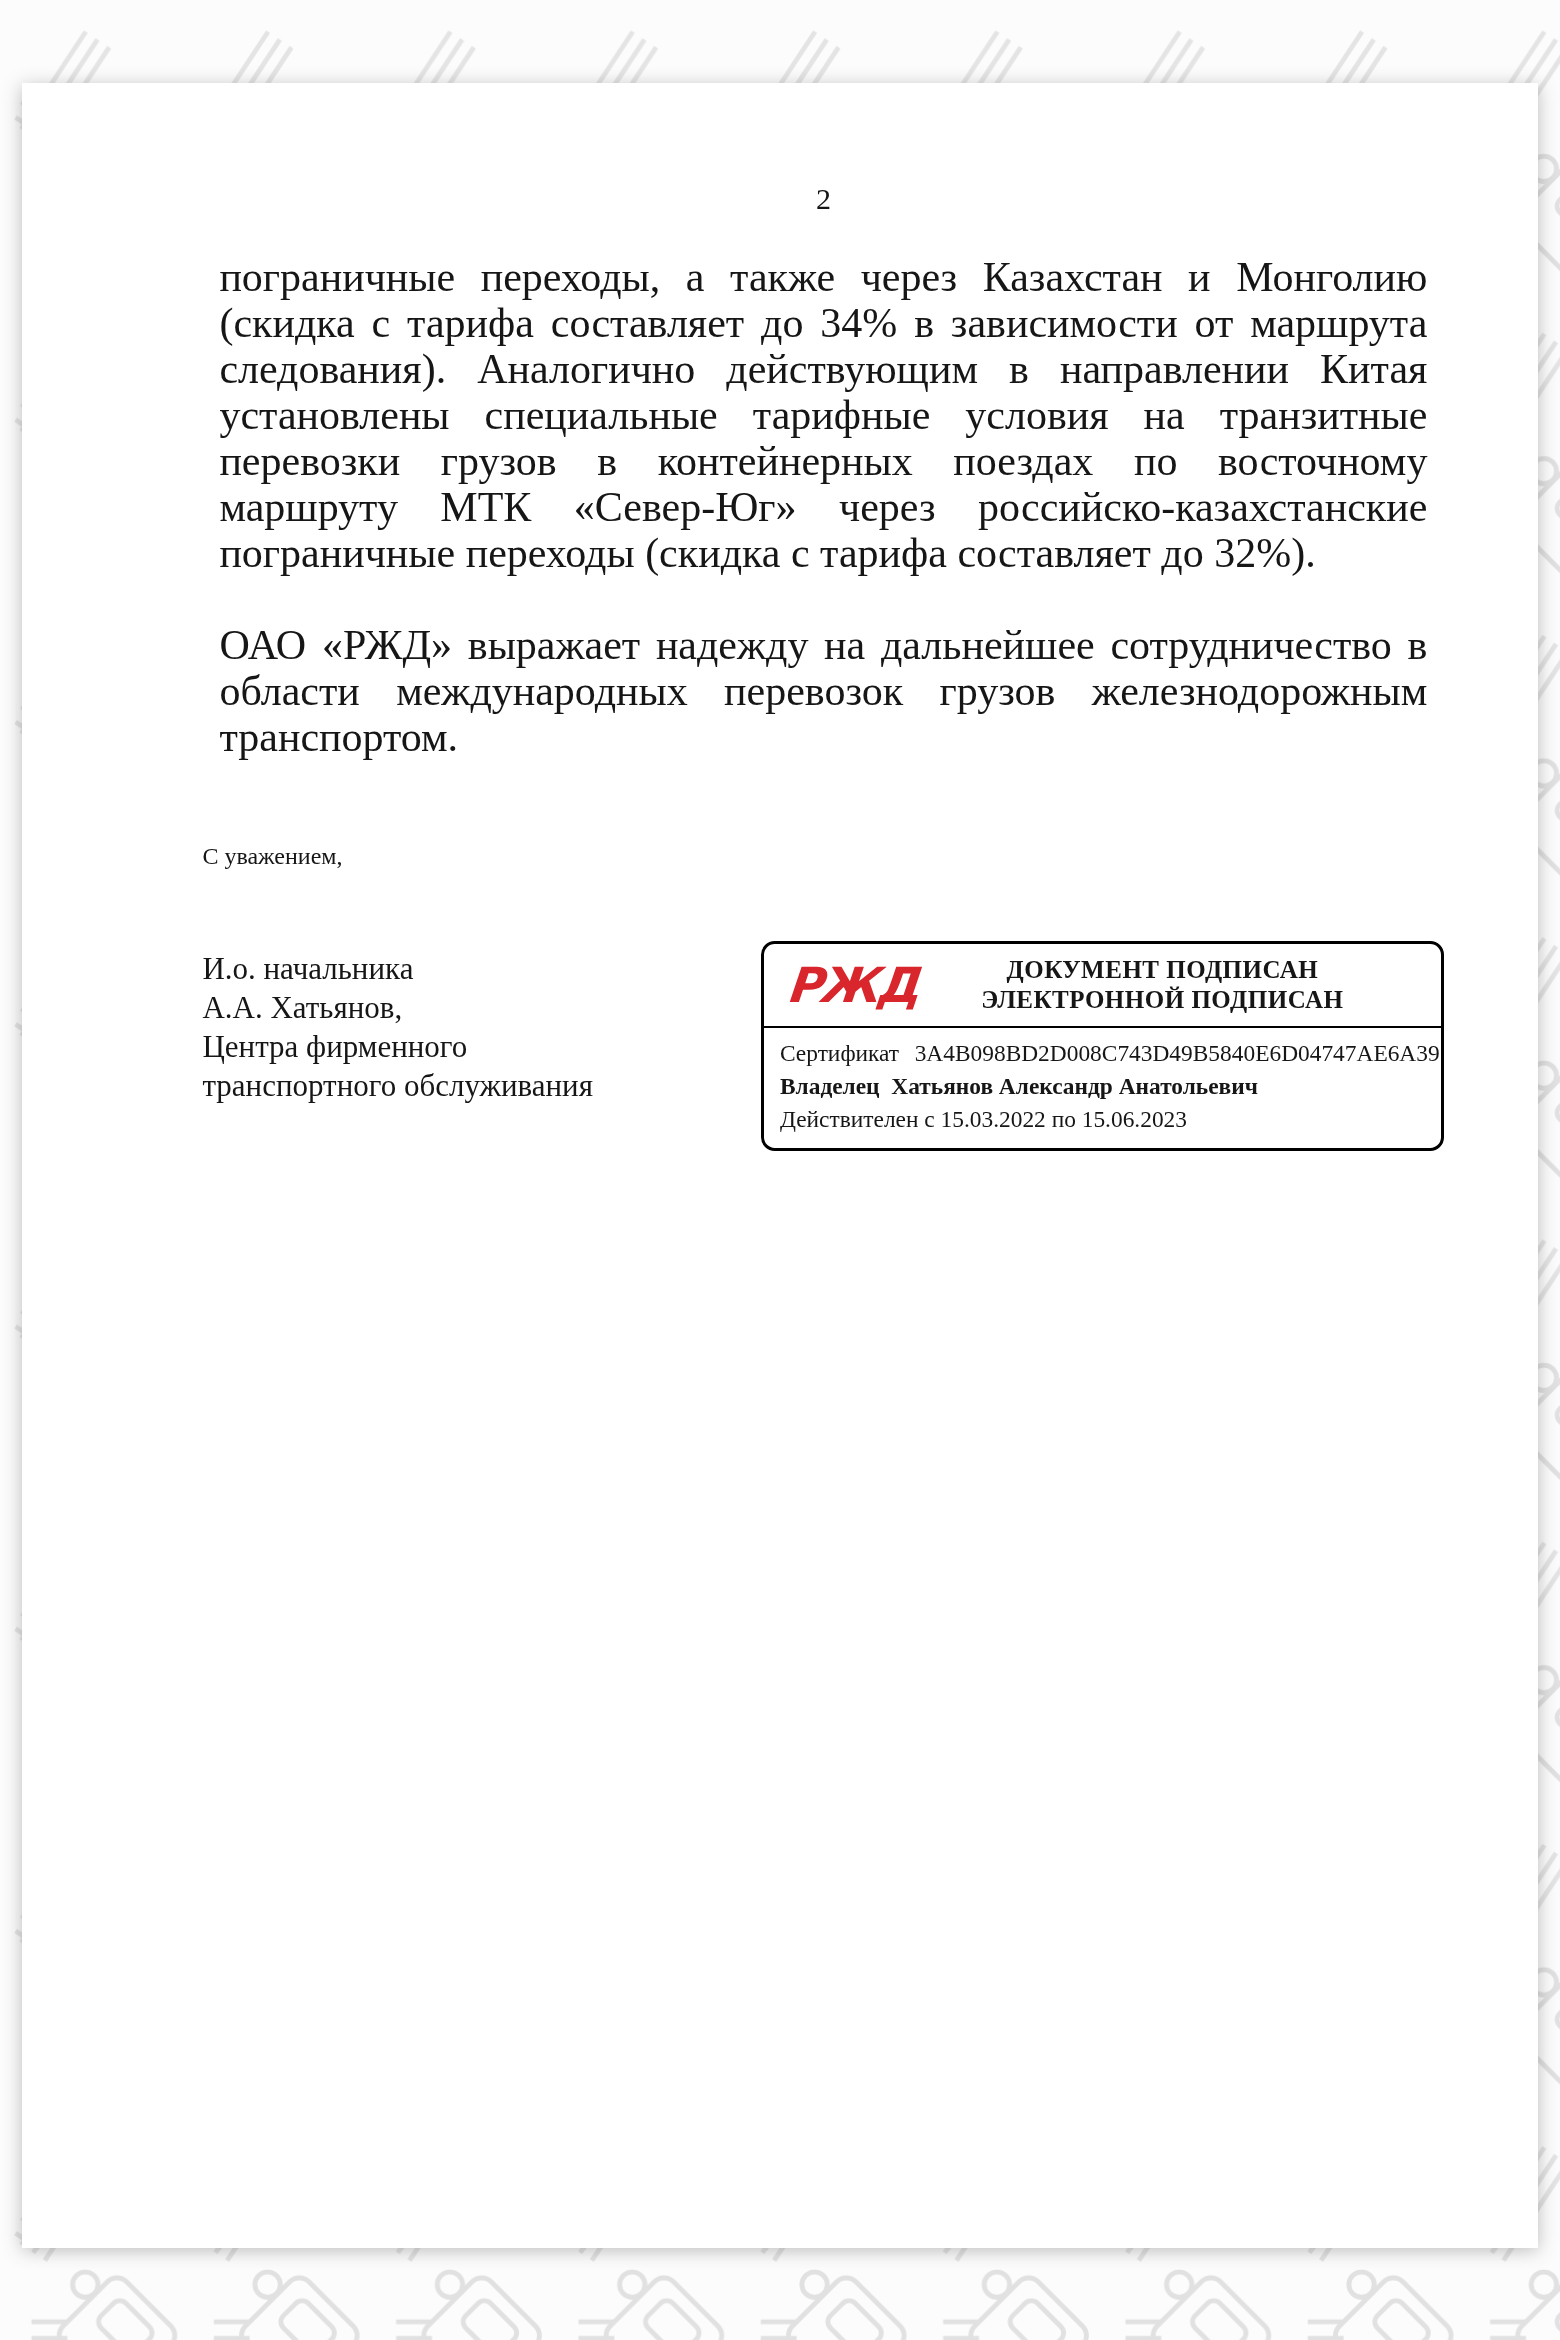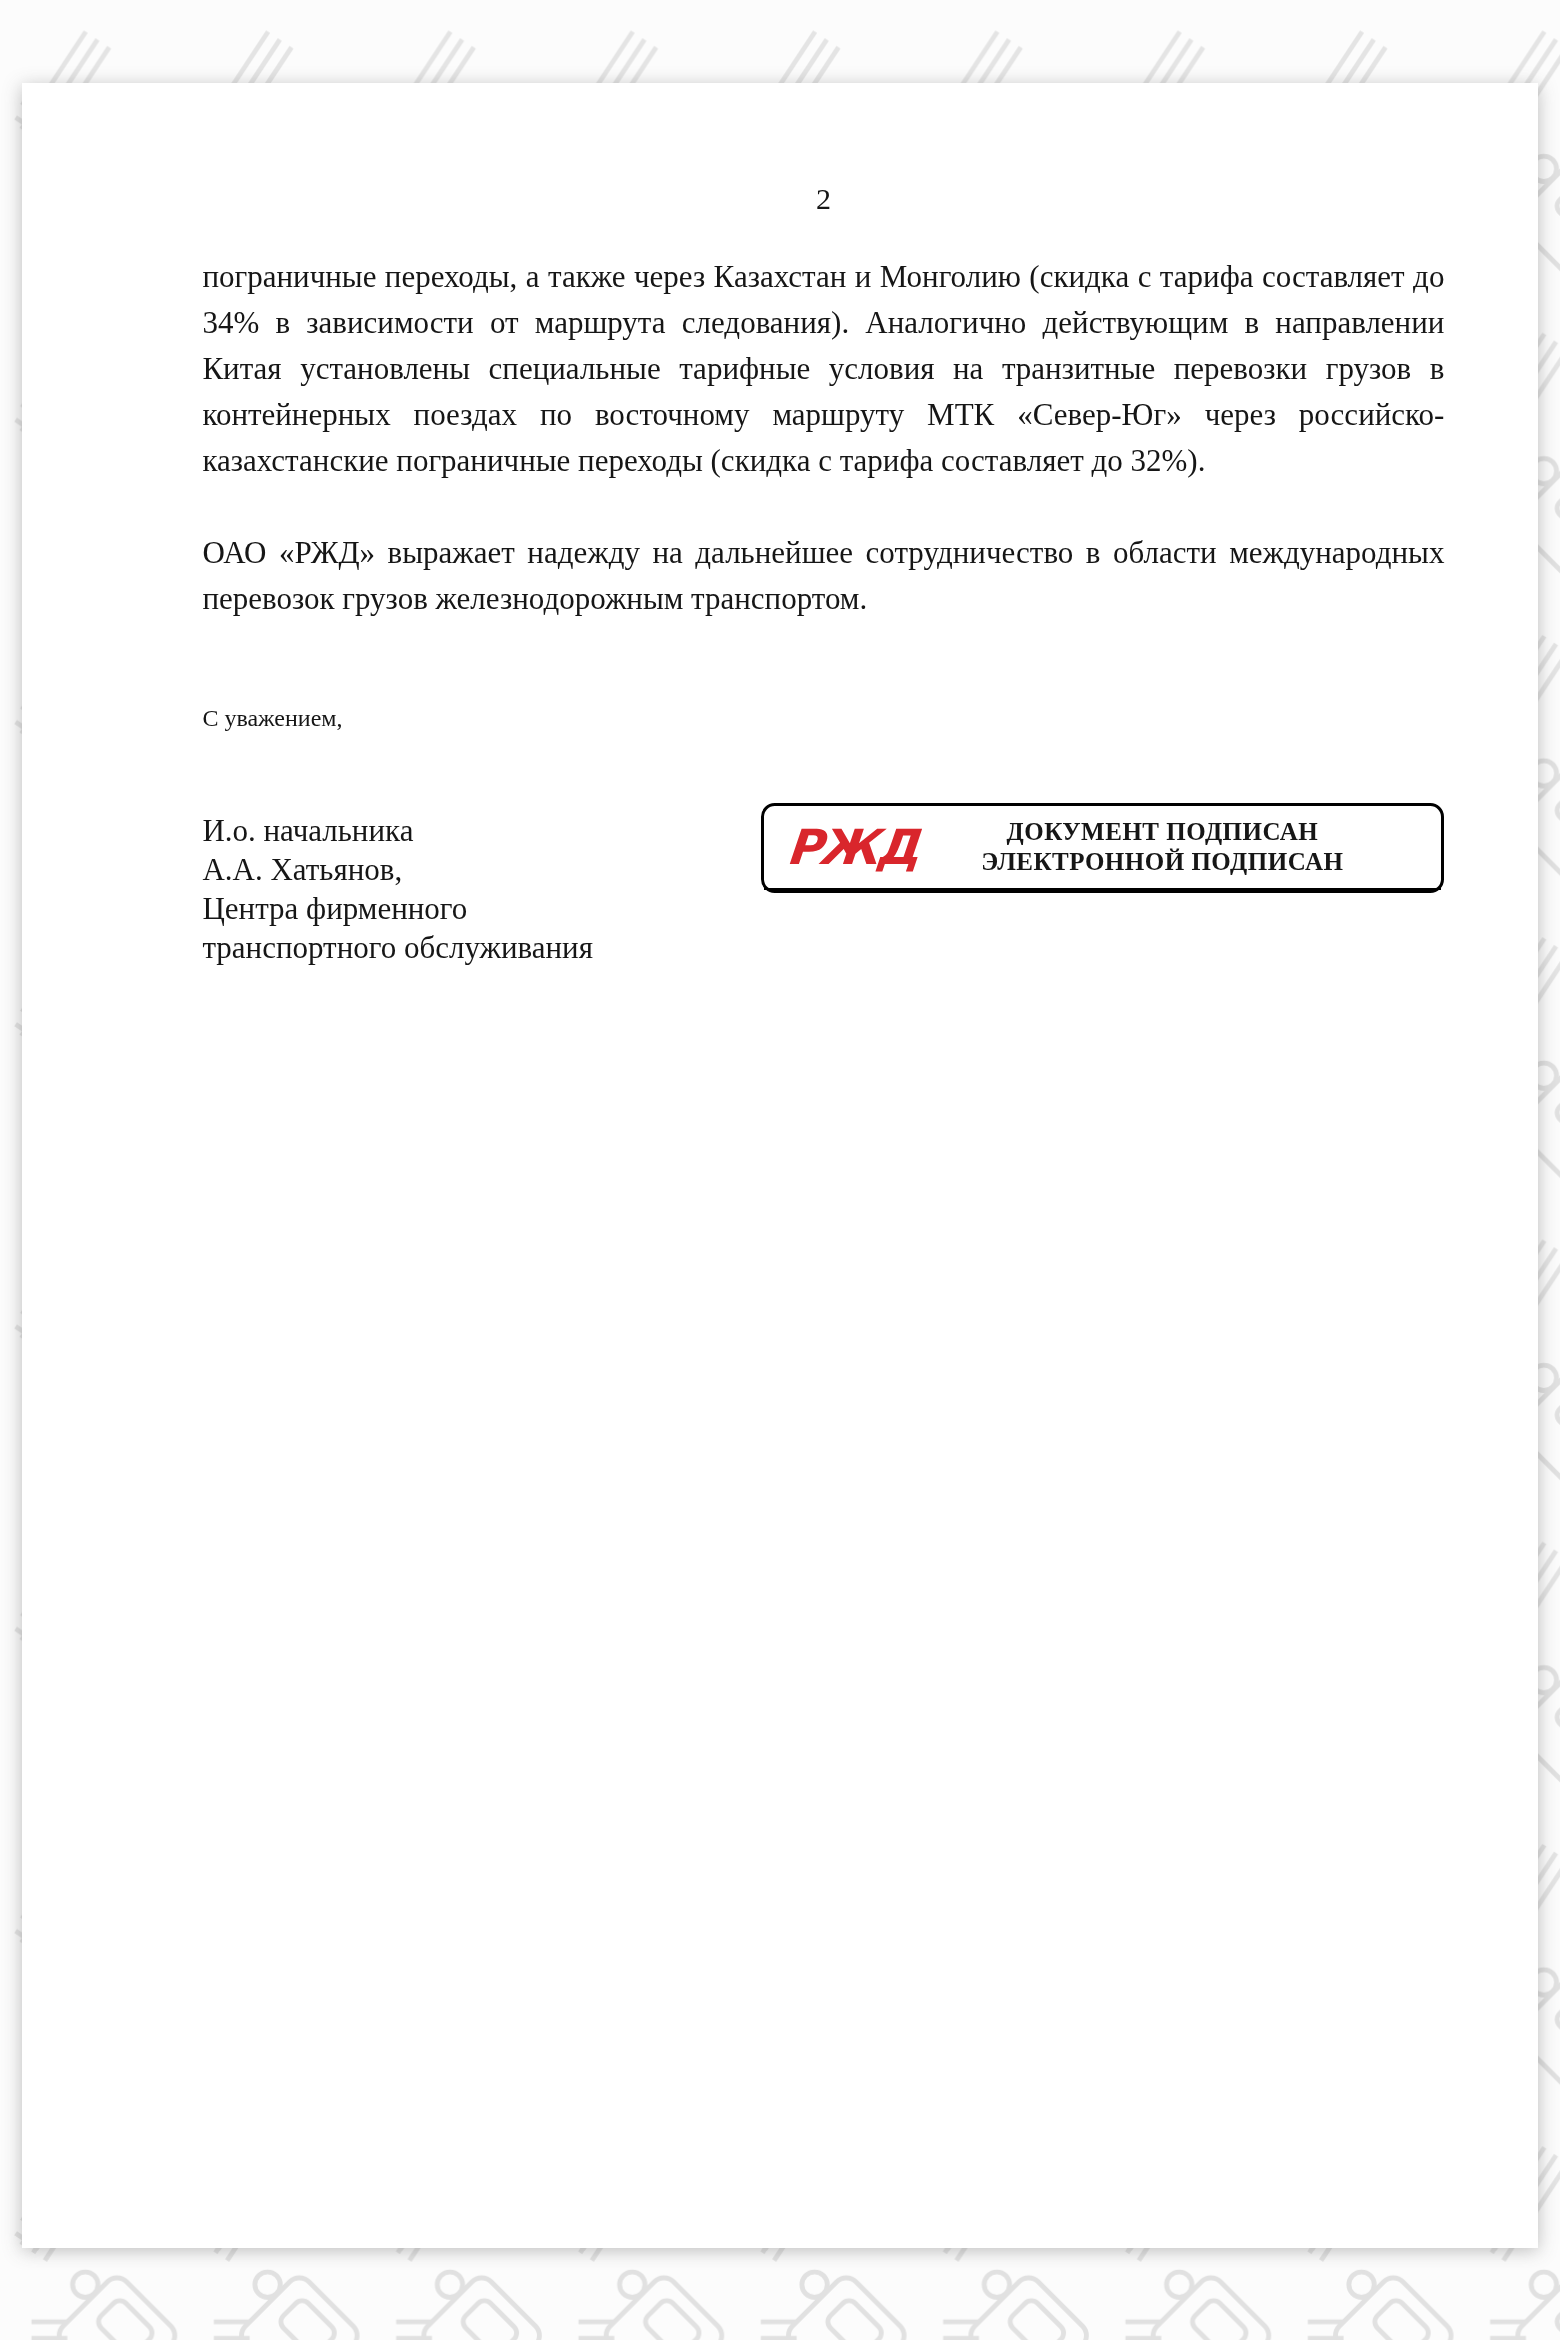--- a/index.html
+++ b/index.html
@@ -10,21 +10,21 @@
     position:absolute;left:22.4px;top:83px;width:1516px;height:2165px;
     background:#ffffff;z-index:1;
     box-shadow:0 2.9px 17.6px rgba(70,70,70,.35);
     color:#161616;
   }
   .content{padding:93px 94px 0 180px;}
   .pagenum{
     text-align:center;font-size:30px;line-height:45px;margin:0;
   }
   .para{
-    font-size:31px;line-height:46px;margin:0;
+    font-size:42px;line-height:46px;margin:17px;
     text-align:justify;text-align-last:left;font-family:Liberation Serif, serif;
   }
   .para1{margin-top:33px;}
   .para2{margin-top:46px;}
   .closing{margin-top:73px;font-size:24px;line-height:46px;}
   .sigrow{margin-top:70px;display:flex;align-items:flex-start;}
   .sigblock{flex:0 0 auto;width:546px;font-size:31px;line-height:39px;}
   .stamp{
     flex:0 0 auto;margin-left:auto;margin-top:-7.8px;width:683px;
     border:3.9px solid #000;border-radius:13.7px;background:#fff;
@@ -96,19 +96,28 @@
                   <text x="14" y="51" font-family="'DejaVu Sans', sans-serif" font-size="50" font-weight="bold" font-style="italic" letter-spacing="-3" fill="#d9262c">РЖД</text>
                 </g>
               </svg>
             </div>
             <div class="stamp-titles">
               <div>ДОКУМЕНТ ПОДПИСАН</div>
               <div>ЭЛЕКТРОННОЙ ПОДПИСАН</div>
             </div>
           </div>
           <div class="stamp-divider"></div>
+          <div class="stamp-body">
+            <div class="cert-line">
+              <span class="lbl">Сертификат</span><span class="val">3A4B098BD2D008C743D49B5840E6D04747AE6A39</span>
+            </div>
+            <div class="cert-line bold">
+              <span class="lbl">Владелец</span><span class="val">Хатьянов Александр Анатольевич</span>
+            </div>
+            <div class="cert-line">Действителен с 15.03.2022 по 15.06.2023</div>
+          </div>
         </div>
 
       </div>
     </div>
   </div>
 </div>
 
 
 </body></html>

